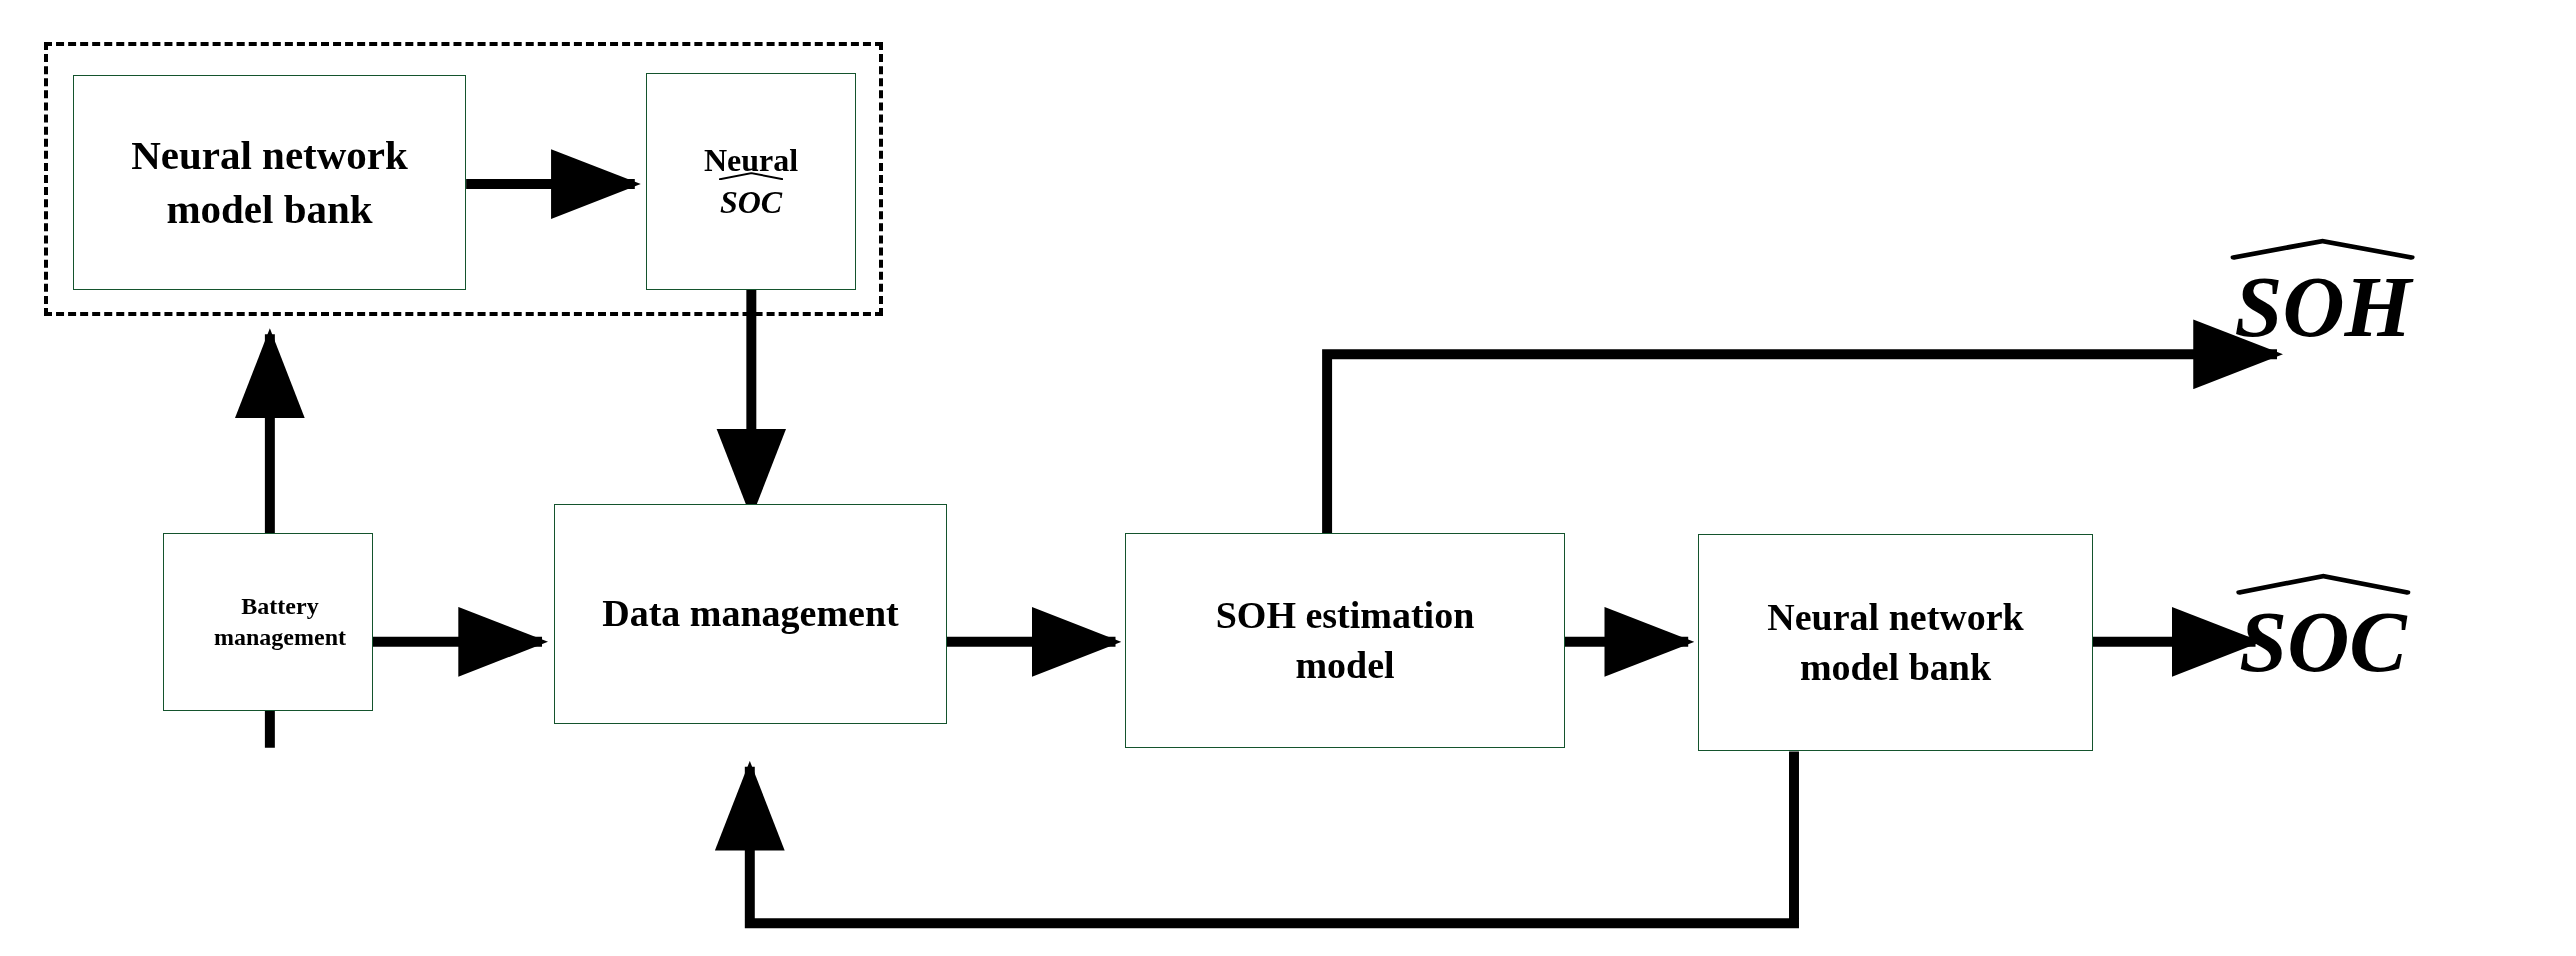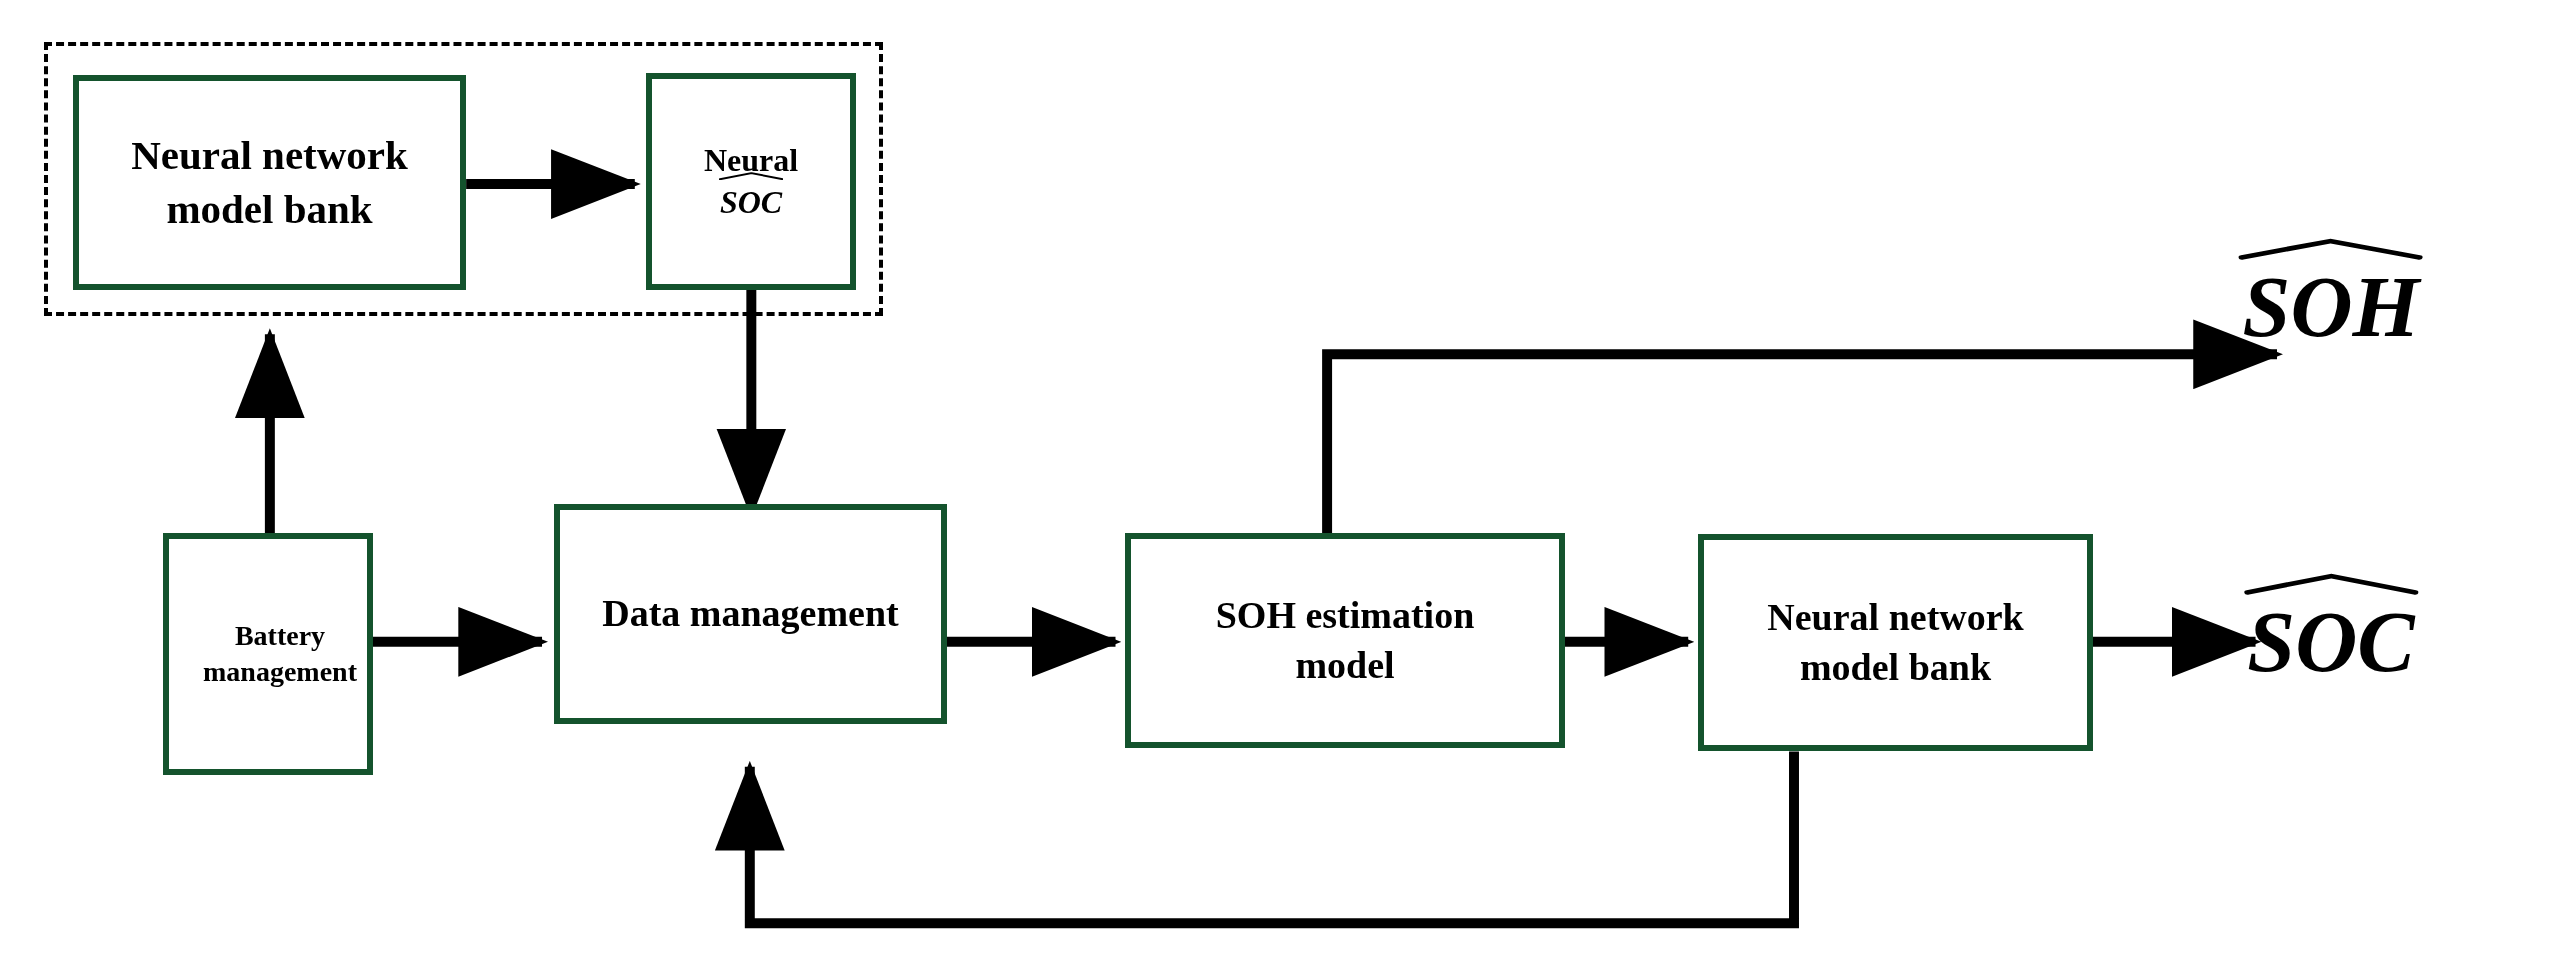--- a/index.html
+++ b/index.html
@@ -21,21 +21,21 @@
     position: absolute;
     left: 0;
     top: 0;
     width: 2576px;
     height: 957px;
   }
   .node {
     position: absolute;
     box-sizing: border-box;
     background: #ffffff;
-    border: 6px solid #14532d;
+    border: 1px solid #14532d;
     display: flex;
     flex-direction: column;
     align-items: center;
     justify-content: center;
     text-align: center;
     font-family: "Liberation Serif", serif;
     font-weight: bold;
     color: #000000;
     z-index: 3;
     line-height: 1.30;
@@ -46,39 +46,38 @@
     position: absolute;
     box-sizing: border-box;
     border: 4.6px dashed #000000;
     background: transparent;
     z-index: 1;
   }
 
   
   #node-nn-top      { left: 73px;   top: 75px;  width: 393px; height: 215px; font-size: 41px; }
   #node-avg-soc     { left: 646px;  top: 73px;  width: 210px; height: 217px; font-size: 32px; }
-  #node-battery     { left: 163px;  top: 533px; width: 210px; height: 242px; font-size: 28px; padding-left: 24px; }
+  #node-battery     { left: 163px;  top: 533px; width: 210px; height: 178px; font-size: 24px; padding-left: 24px; }
   #node-data-mgmt   { left: 554px;  top: 504px; width: 393px; height: 220px; font-size: 38px; }
   #node-soh-model   { left: 1125px; top: 533px; width: 440px; height: 215px; font-size: 38px; }
   #node-nn-bottom   { left: 1698px; top: 534px; width: 395px; height: 217px; font-size: 38px; }
 
   #group-soc-estimator { left: 44px; top: 42px; width: 839px; height: 274px; }
 
   
   .out-label {
     position: absolute;
     font-family: "Liberation Serif", serif;
     font-style: italic;
     font-weight: bold;
     font-size: 86px;
     color: #000000;
     white-space: nowrap;
     z-index: 3;
     line-height: 1;
-    margin-left: 8px;
   }
   #label-soh-out { left: 2323px; top: 307px; transform: translate(-50%, -50%); }
   #label-soc-out { left: 2323px; top: 642px; transform: translate(-50%, -50%); }
 
   
   .hatted { position: relative; display: inline-block; }
   .hatted > .hat {
     position: absolute;
     left: -2%;
     top: -0.30em;

